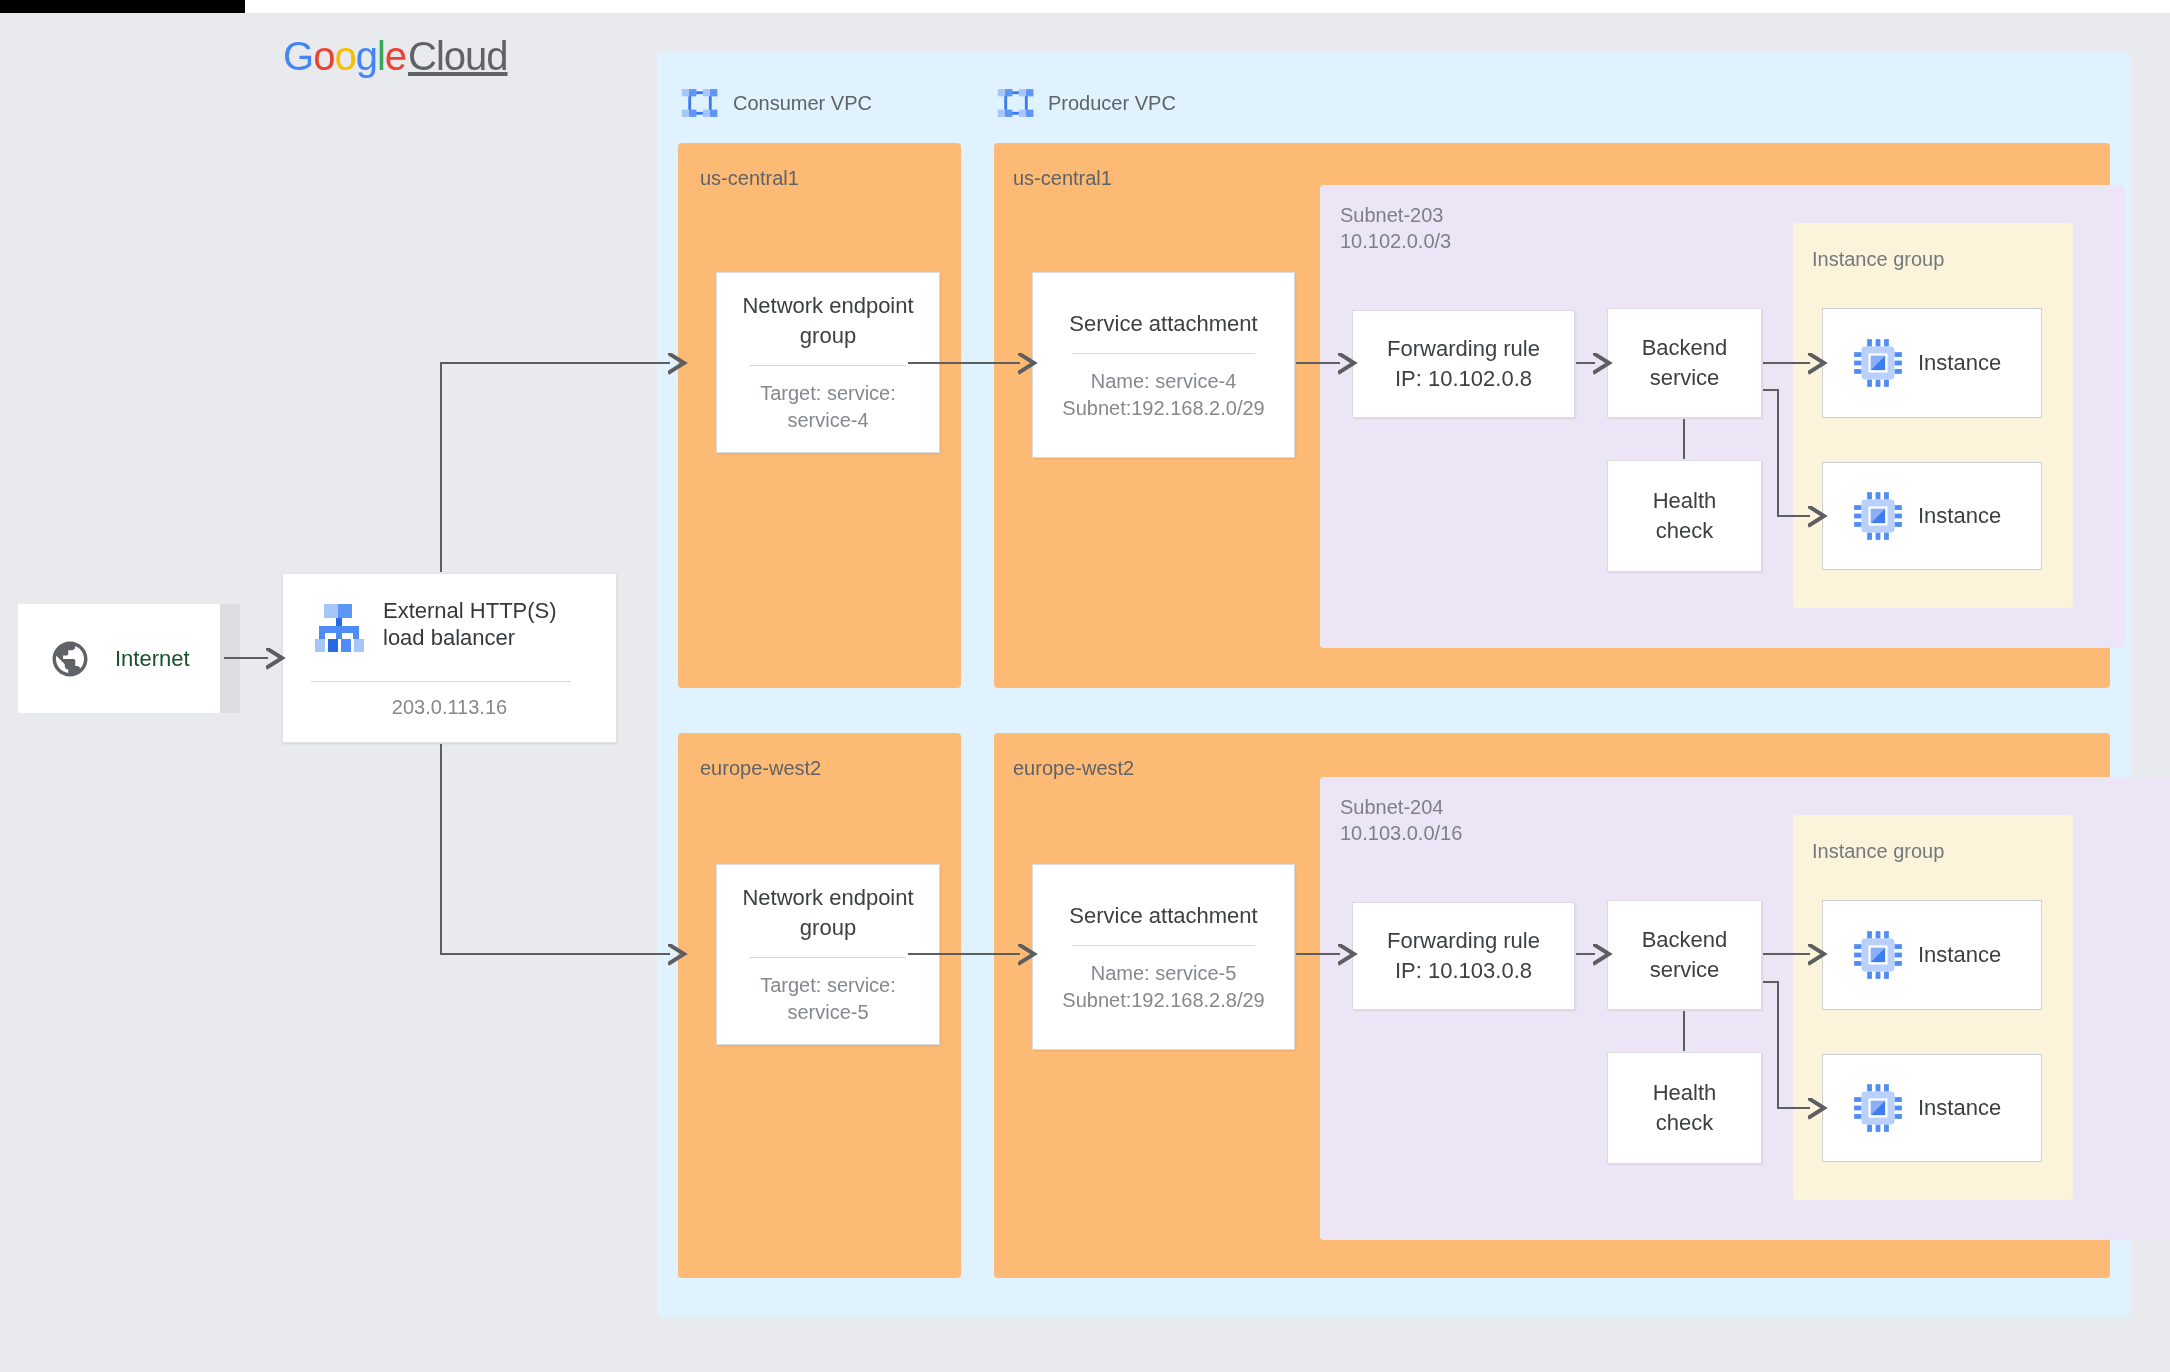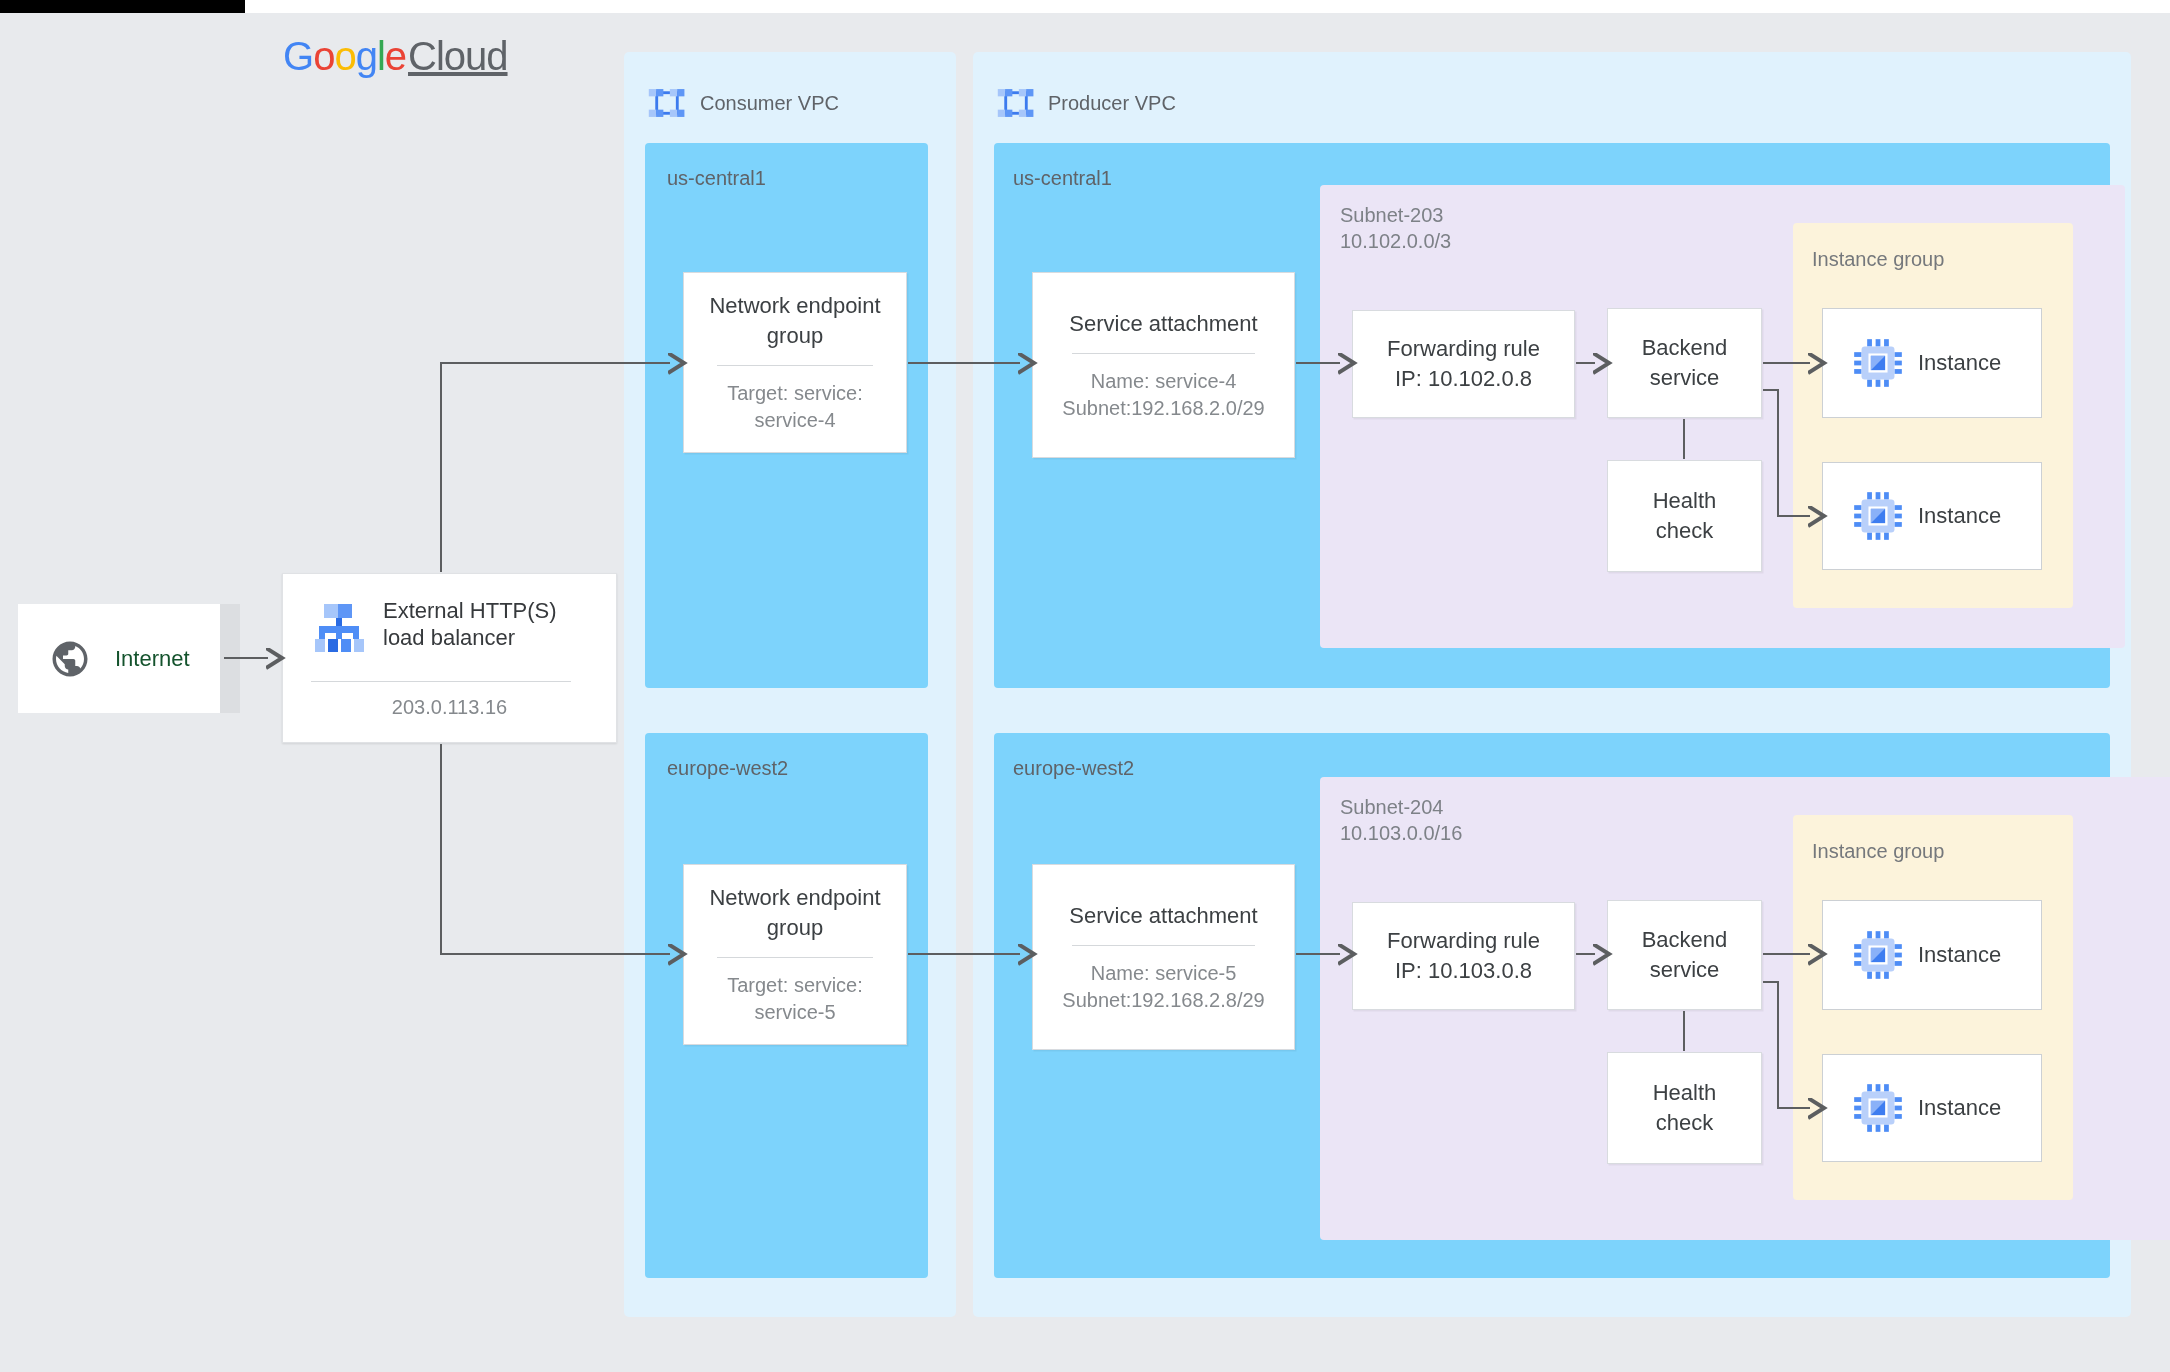--- a/index.html
+++ b/index.html
@@ -22,21 +22,21 @@
     box-shadow:1.5px 1.5px 0 rgba(0,0,0,0.05);
     display:flex;flex-direction:column;align-items:center;justify-content:center;
     text-align:center;box-sizing:border-box;
   }
   .node-title{font-size:22px;line-height:30px;color:#3c4043;}
   .node-sub{font-size:20px;line-height:27px;color:#85898d;}
   .divider{height:1px;background:#d5d8db;border:none;width:70%;margin:14px auto;}
 
   
   .vpc{position:absolute;background:#e0f2fd;border-radius:5px;}
-  .region{position:absolute;background:#7dd3fc;border-radius:4px;}
+  .region{position:absolute;background:#fdba74;border-radius:4px;}
   .subnet{position:absolute;background:#ebe5f6;border-radius:4px;padding-left:37px;}
   .igroup{position:absolute;background:#fcf3db;border-radius:4px;}
   .zone-label{position:absolute;font-size:20px;color:#5f6368;}
   .subnet-label{position:absolute;font-size:20px;line-height:26px;color:#7d8187;}
   .vpc-header-label{position:absolute;font-size:20px;color:#5f6368;}
   .vpc-icon{position:absolute;width:38px;height:38px;}
 
   
   .internet-box{
     position:absolute;left:18px;top:604px;width:202px;height:109px;background:#fff;
@@ -90,21 +90,21 @@
     <rect x="1" y="19.5" width="5" height="6.5" fill="#a6c6fa"></rect>
     <rect x="7.5" y="19.5" width="5" height="6.5" fill="#2a6be3"></rect>
     <rect x="14" y="19.5" width="5" height="6.5" fill="#4e8df6"></rect>
     <rect x="20.5" y="19.5" width="5" height="6.5" fill="#a6c6fa"></rect>
   </svg>
   <div class="lb-title">External HTTP(S) load balancer</div>
   <div class="lb-divider"></div>
   <div class="lb-ip">203.0.113.16</div>
 </div>
 
-<div class="vpc" style="left:624px;top:52px;width:332px;height:1265px;">
+<div class="vpc" style="left:657px;top:52px;width:332px;height:1265px;">
   <svg class="vpc-icon" style="left:24px;top:32px;" viewBox="0 0 24 24">
     <rect x="5.5" y="5.5" width="13" height="13" fill="none" stroke="#3c7bee" stroke-width="1.8"></rect>
     <rect x="0.5" y="3.2" width="4.6" height="4.6" fill="#a6c6fa"></rect>
       <rect x="5.1" y="3.2" width="4.6" height="4.6" fill="#5e96f6"></rect>
     <rect x="13.8" y="3.2" width="4.6" height="4.6" fill="#a6c6fa"></rect>
       <rect x="18.4" y="3.2" width="4.6" height="4.6" fill="#5e96f6"></rect>
     <rect x="0.5" y="16.2" width="4.6" height="4.6" fill="#a6c6fa"></rect>
       <rect x="5.1" y="16.2" width="4.6" height="4.6" fill="#5e96f6"></rect>
     <rect x="13.8" y="16.2" width="4.6" height="4.6" fill="#a6c6fa"></rect>
       <rect x="18.4" y="16.2" width="4.6" height="4.6" fill="#5e96f6"></rect>

